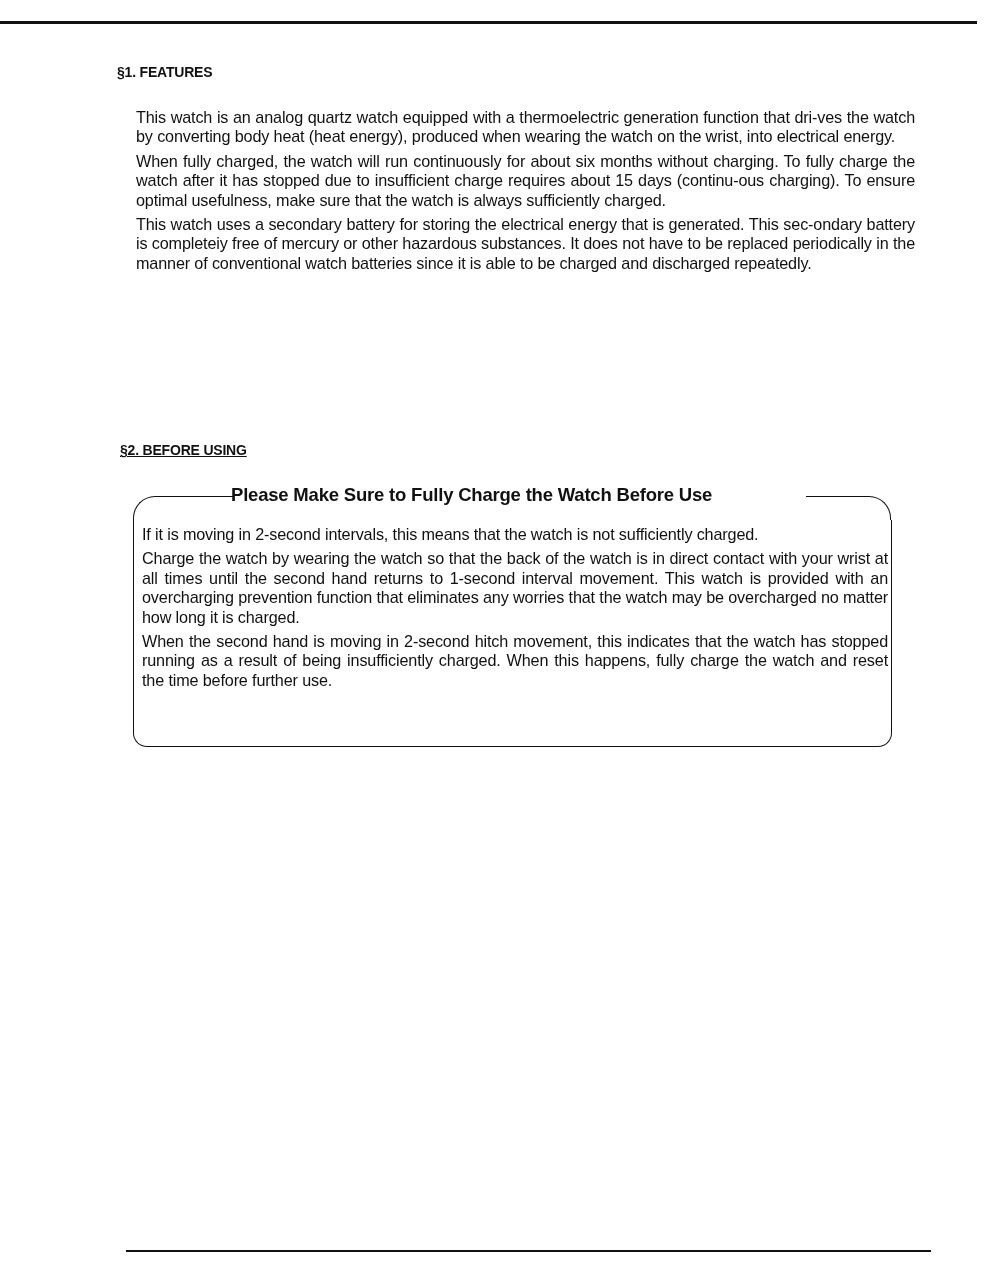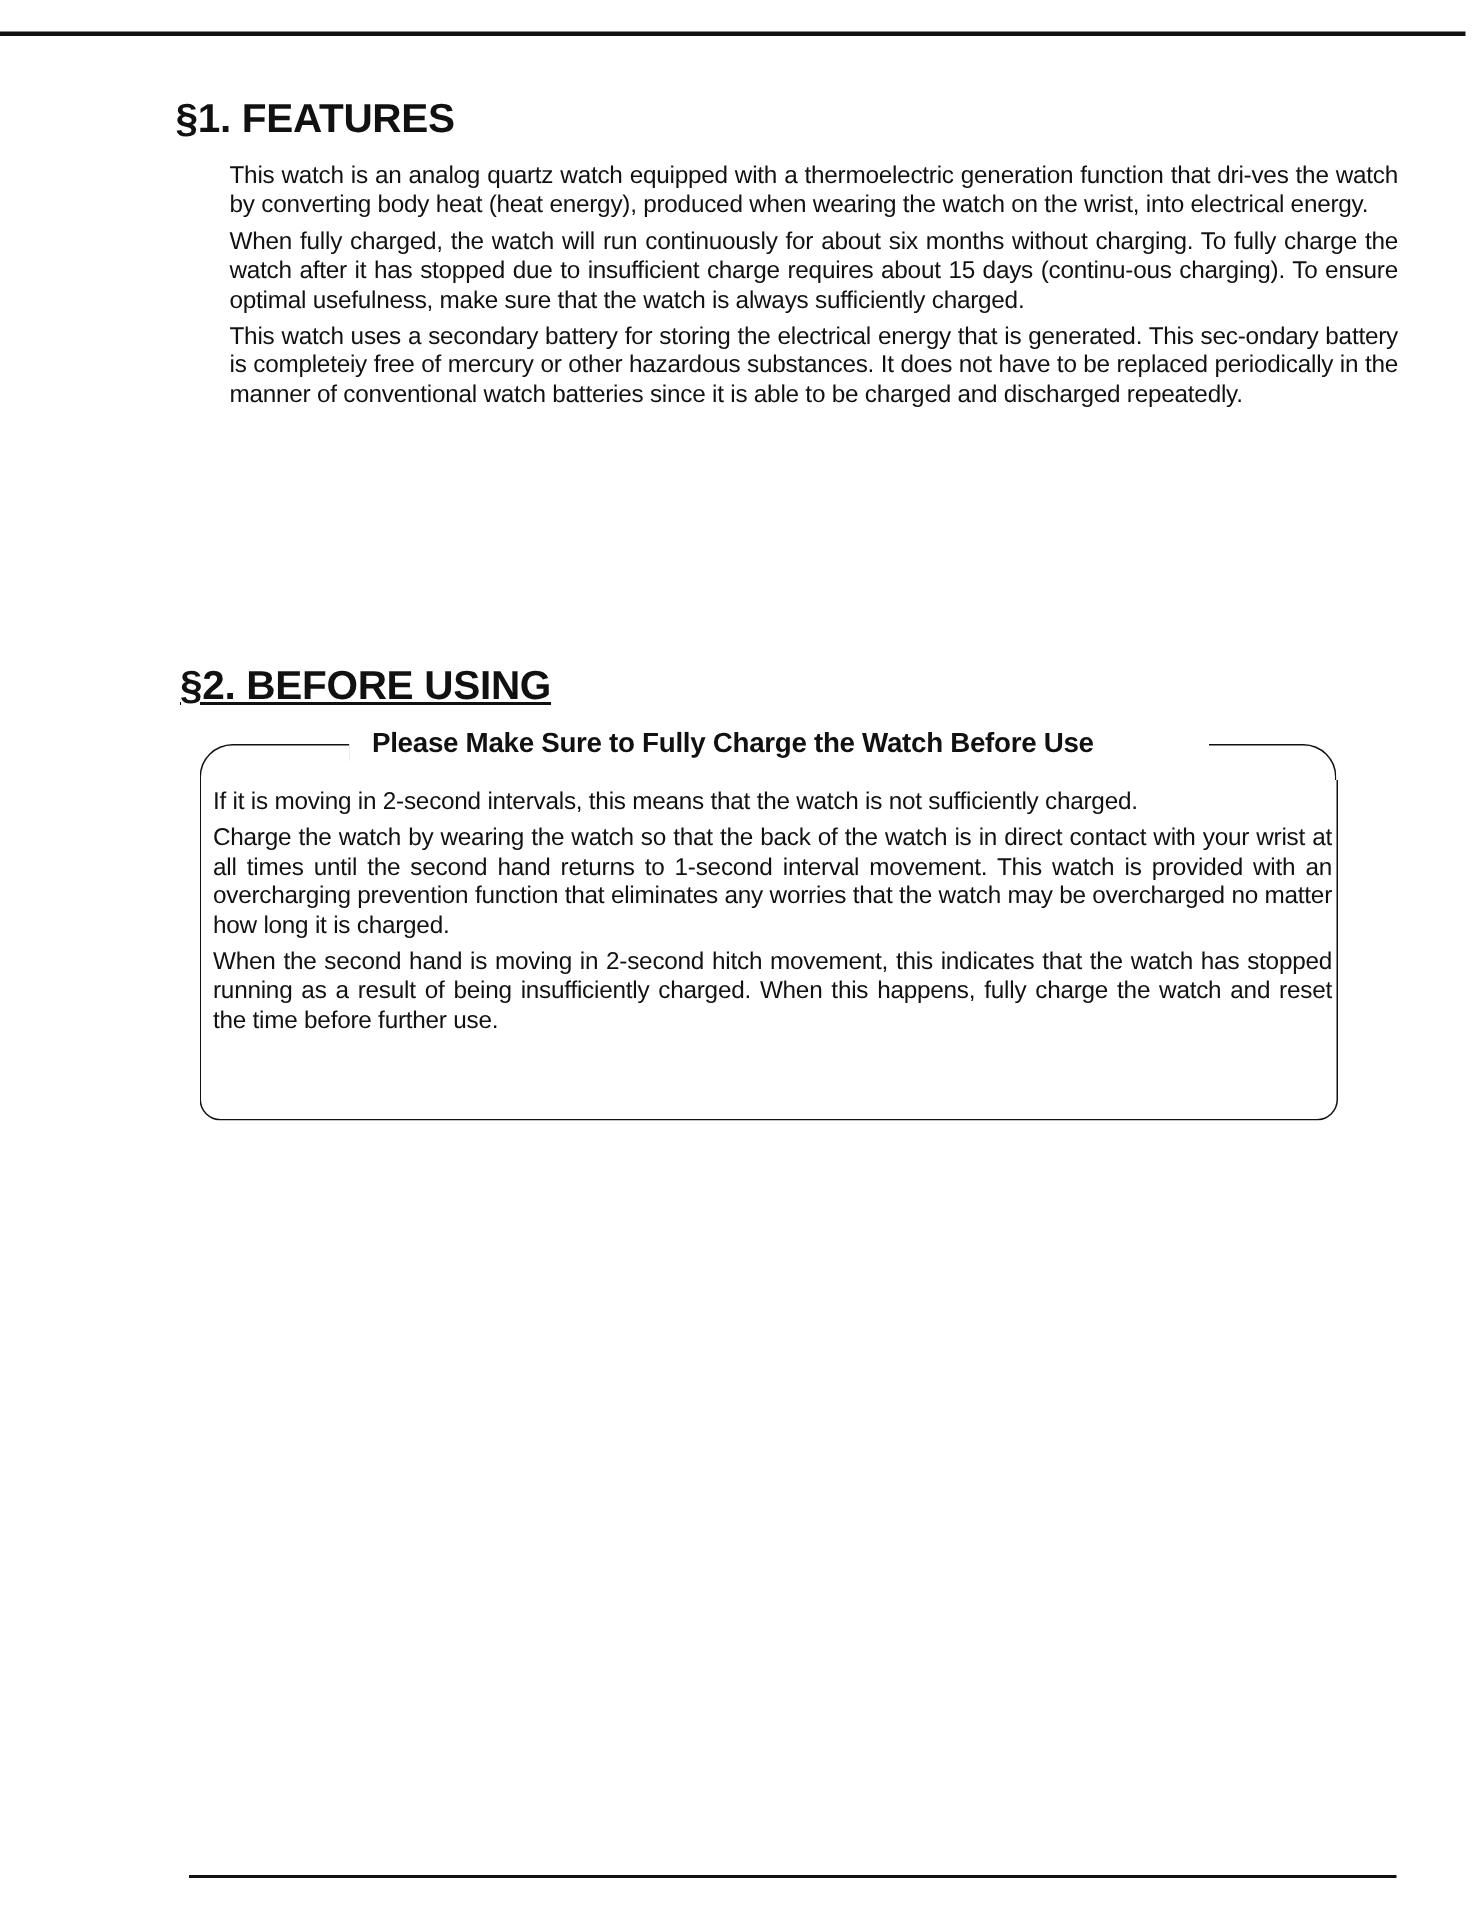--- a/index.html
+++ b/index.html
@@ -27,30 +27,30 @@
       position: absolute;
       left: 126px;
       top: 1250px;
       width: 805px;
       height: 2px;
       background: #111;
     }
     .section-heading {
       position: absolute;
       font-weight: bold;
-      font-size: 27px;
+      font-size: 14px;
       letter-spacing: -0.2px;
       margin: 0;
     }
     #s1-heading { left: 117px; top: 64px; }
     #s2-heading { left: 120px; top: 442px; text-decoration: underline; }
 
     .features-body {
       position: absolute;
-      left: 153px;
+      left: 136px;
       top: 108px;
       width: 779px;
     }
     .para {
       font-size: 16.2px;
       line-height: 19.4px;
       text-align: justify;
       margin: 0 0 5px 0;
       letter-spacing: -0.15px;
     }
@@ -90,21 +90,21 @@
     .box-mask {
       position: absolute;
       left: 130px;
       top: 494px;
       width: 765px;
       height: 26px;
       background: #fff;
     }
     .notice-title {
       position: absolute;
-      left: 248px;
+      left: 231px;
       top: 484px;
       font-weight: bold;
       font-size: 18.5px;
       letter-spacing: -0.2px;
       white-space: nowrap;
     }
     .notice-body {
       position: absolute;
       left: 142px;
       top: 525px;

